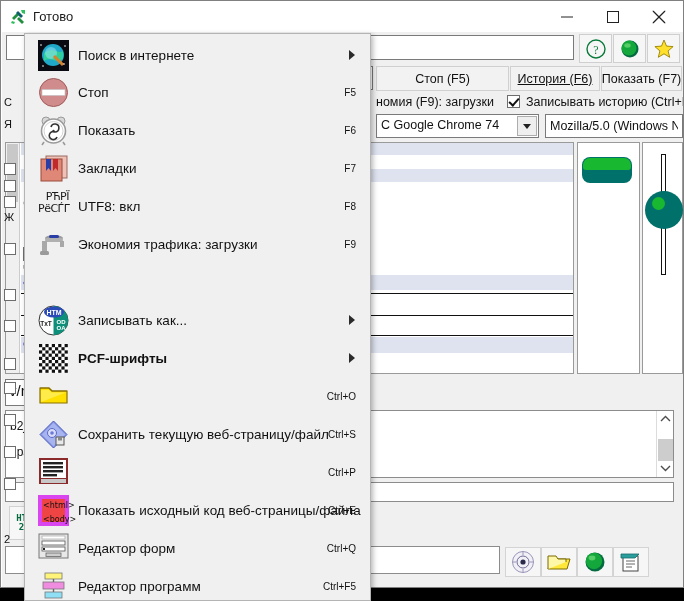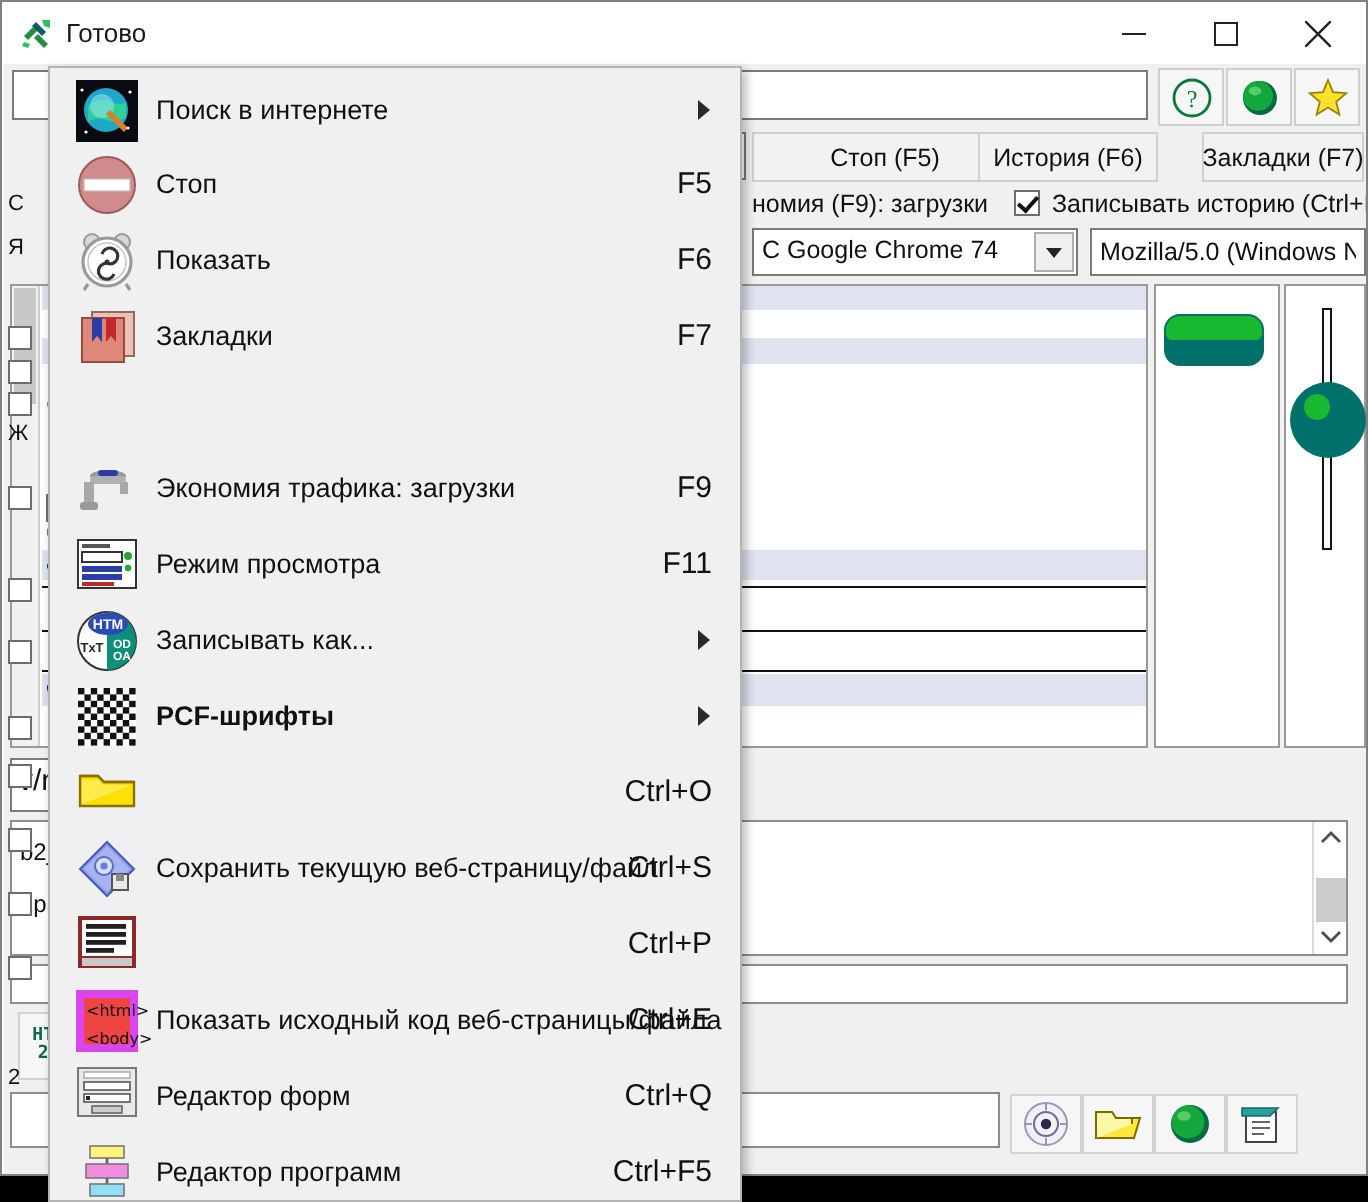--- a/index.html
+++ b/index.html
@@ -361,21 +361,21 @@
     left:53px; top:50%;
     transform:translateY(-50%);
     font-size:13.5px;
     color:#111111;
     white-space:nowrap;
   }
   .menu-item .mi-accel {
     position:absolute;
     right:14px; top:50%;
     transform:translateY(-50%);
-    font-size:15px;
+    font-size:10px;
     color:#111111;
     white-space:nowrap;
   }
   .menu-item .mi-sub {
     position:absolute;
     right:15px; top:50%;
     margin-top:-5px;
     width:0; height:0;
     border-top:5px solid transparent;
     border-bottom:5px solid transparent;
@@ -458,25 +458,25 @@
         </div>
       </div>
 
       <div class="row2">
         <div class="cmb" style="left:333px; top:1px; width:38px;">
           <div class="arrowbox"></div>
         </div>
         <div class="flatbtn" style="left:374px; top:1px; width:133px;">
           <span>Стоп (F5)</span>
         </div>
-        <div class="flatbtn" style="left:487px; top:1px; width:90px;">
+        <div class="flatbtn" style="left:508px; top:1px; width:90px;text-decoration:underline;">
           <span>История (F6)</span>
         </div>
         <div class="flatbtn" style="left:599px; top:1px; width:81px;">
-          <span>Закладки (F7)</span>
+          <span>Показать (F7)</span>
         </div>
       </div>
 
       <div class="row3">
         <div class="lbl" style="left:374px; top:3px;">номия (F9): загрузки</div>
         <div class="chk" style="left:505px; top:3px;"></div>
         <div class="lbl" style="left:524px; top:3px;">Записывать историю (Ctrl+F6)</div>
       </div>
 
       <div class="row4">
@@ -760,52 +760,44 @@
           <rect x="8" y="3" width="21" height="22" fill="#efc0b6" stroke="#9a6a60"></rect>
           <rect x="3" y="6" width="21" height="22" fill="#e08878" stroke="#9a4a3a"></rect>
           <polygon points="8,6 13,6 13,18 10.5,15 8,18" fill="#2a3ea8"></polygon>
           <polygon points="15,6 20,6 20,18 17.5,15 15,18" fill="#c02a2a"></polygon>
         </svg>
       </div>
       <div class="mi-label">Закладки</div>
       <div class="mi-accel">F7</div>
     </div>
 
+    <div class="menu-item" style="top:153px;">
+      <div class="mi-icon" style="font-family:'DejaVu Sans', sans-serif; font-size:11px; color:#1a1a1a; line-height:12px; letter-spacing:-0.5px;">
+        <div>РЋРЇ</div>
+        <div>РёСЃГ</div>
+      </div>
+      <div class="mi-label">UTF8: вкл</div>
+      <div class="mi-accel">F8</div>
+    </div>
 
     <div class="menu-item" style="top:191px;">
       <div class="mi-icon">
         <svg width="31" height="31" viewBox="0 0 31 31">
           <ellipse cx="16" cy="9" rx="9" ry="3" fill="#9a9a9a"></ellipse>
           <rect x="7" y="9" width="18" height="4" rx="2" fill="#b0b0b0"></rect>
           <rect x="11" y="6" width="10" height="3" rx="1.5" fill="#2a3ea8"></rect>
           <rect x="4" y="12" width="5" height="12" fill="#a8a8a8"></rect>
           <rect x="2" y="22" width="9" height="4" rx="1.5" fill="#9a9a9a"></rect>
           <rect x="22" y="12" width="4" height="6" fill="#a8a8a8"></rect>
         </svg>
       </div>
       <div class="mi-label">Экономия трафика: загрузки</div>
       <div class="mi-accel">F9</div>
     </div>
 
-    <div class="menu-item" style="top:229px;">
-      <div class="mi-icon">
-        <svg width="31" height="31" viewBox="0 0 31 31">
-          <rect x="1" y="3" width="29" height="24" fill="#ffffff" stroke="#333" stroke-width="1"></rect>
-          <rect x="3" y="5" width="14" height="2" fill="#555"></rect>
-          <rect x="3" y="9" width="20" height="5" fill="#fff" stroke="#333"></rect>
-          <circle cx="26" cy="11" r="2" fill="#1fa832"></circle>
-          <rect x="3" y="16" width="20" height="3" fill="#2a3ea8"></rect>
-          <rect x="3" y="20" width="20" height="3" fill="#2a3ea8"></rect>
-          <rect x="3" y="24" width="16" height="2" fill="#c02a2a"></rect>
-          <circle cx="26" cy="17" r="1.6" fill="#1fa832"></circle>
-        </svg>
-      </div>
-      <div class="mi-label">Режим просмотра</div>
-      <div class="mi-accel">F11</div>
-    </div>
 
     <div class="menu-item" style="top:267px;">
       <div class="mi-icon">
         <svg width="31" height="31" viewBox="0 0 31 31">
           <circle cx="15.5" cy="15.5" r="14.5" fill="#ffffff" stroke="#333" stroke-width="1"></circle>
           <path d="M15.5 1 a14.5 14.5 0 0 1 0 29 Z" fill="#0e8f7a"></path>
           <ellipse cx="16" cy="7" rx="10" ry="5.5" fill="#2a4ab8"></ellipse>
           <text x="16" y="9.5" font-size="7" fill="#fff" text-anchor="middle" font-family="Liberation Sans, sans-serif" font-weight="bold">HTM</text>
           <text x="8" y="21" font-size="6.5" fill="#222" text-anchor="middle" font-family="Liberation Sans, sans-serif" font-weight="bold">TxT</text>
           <text x="23" y="19" font-size="6" fill="#fff" text-anchor="middle" font-family="Liberation Sans, sans-serif" font-weight="bold">OD</text>

